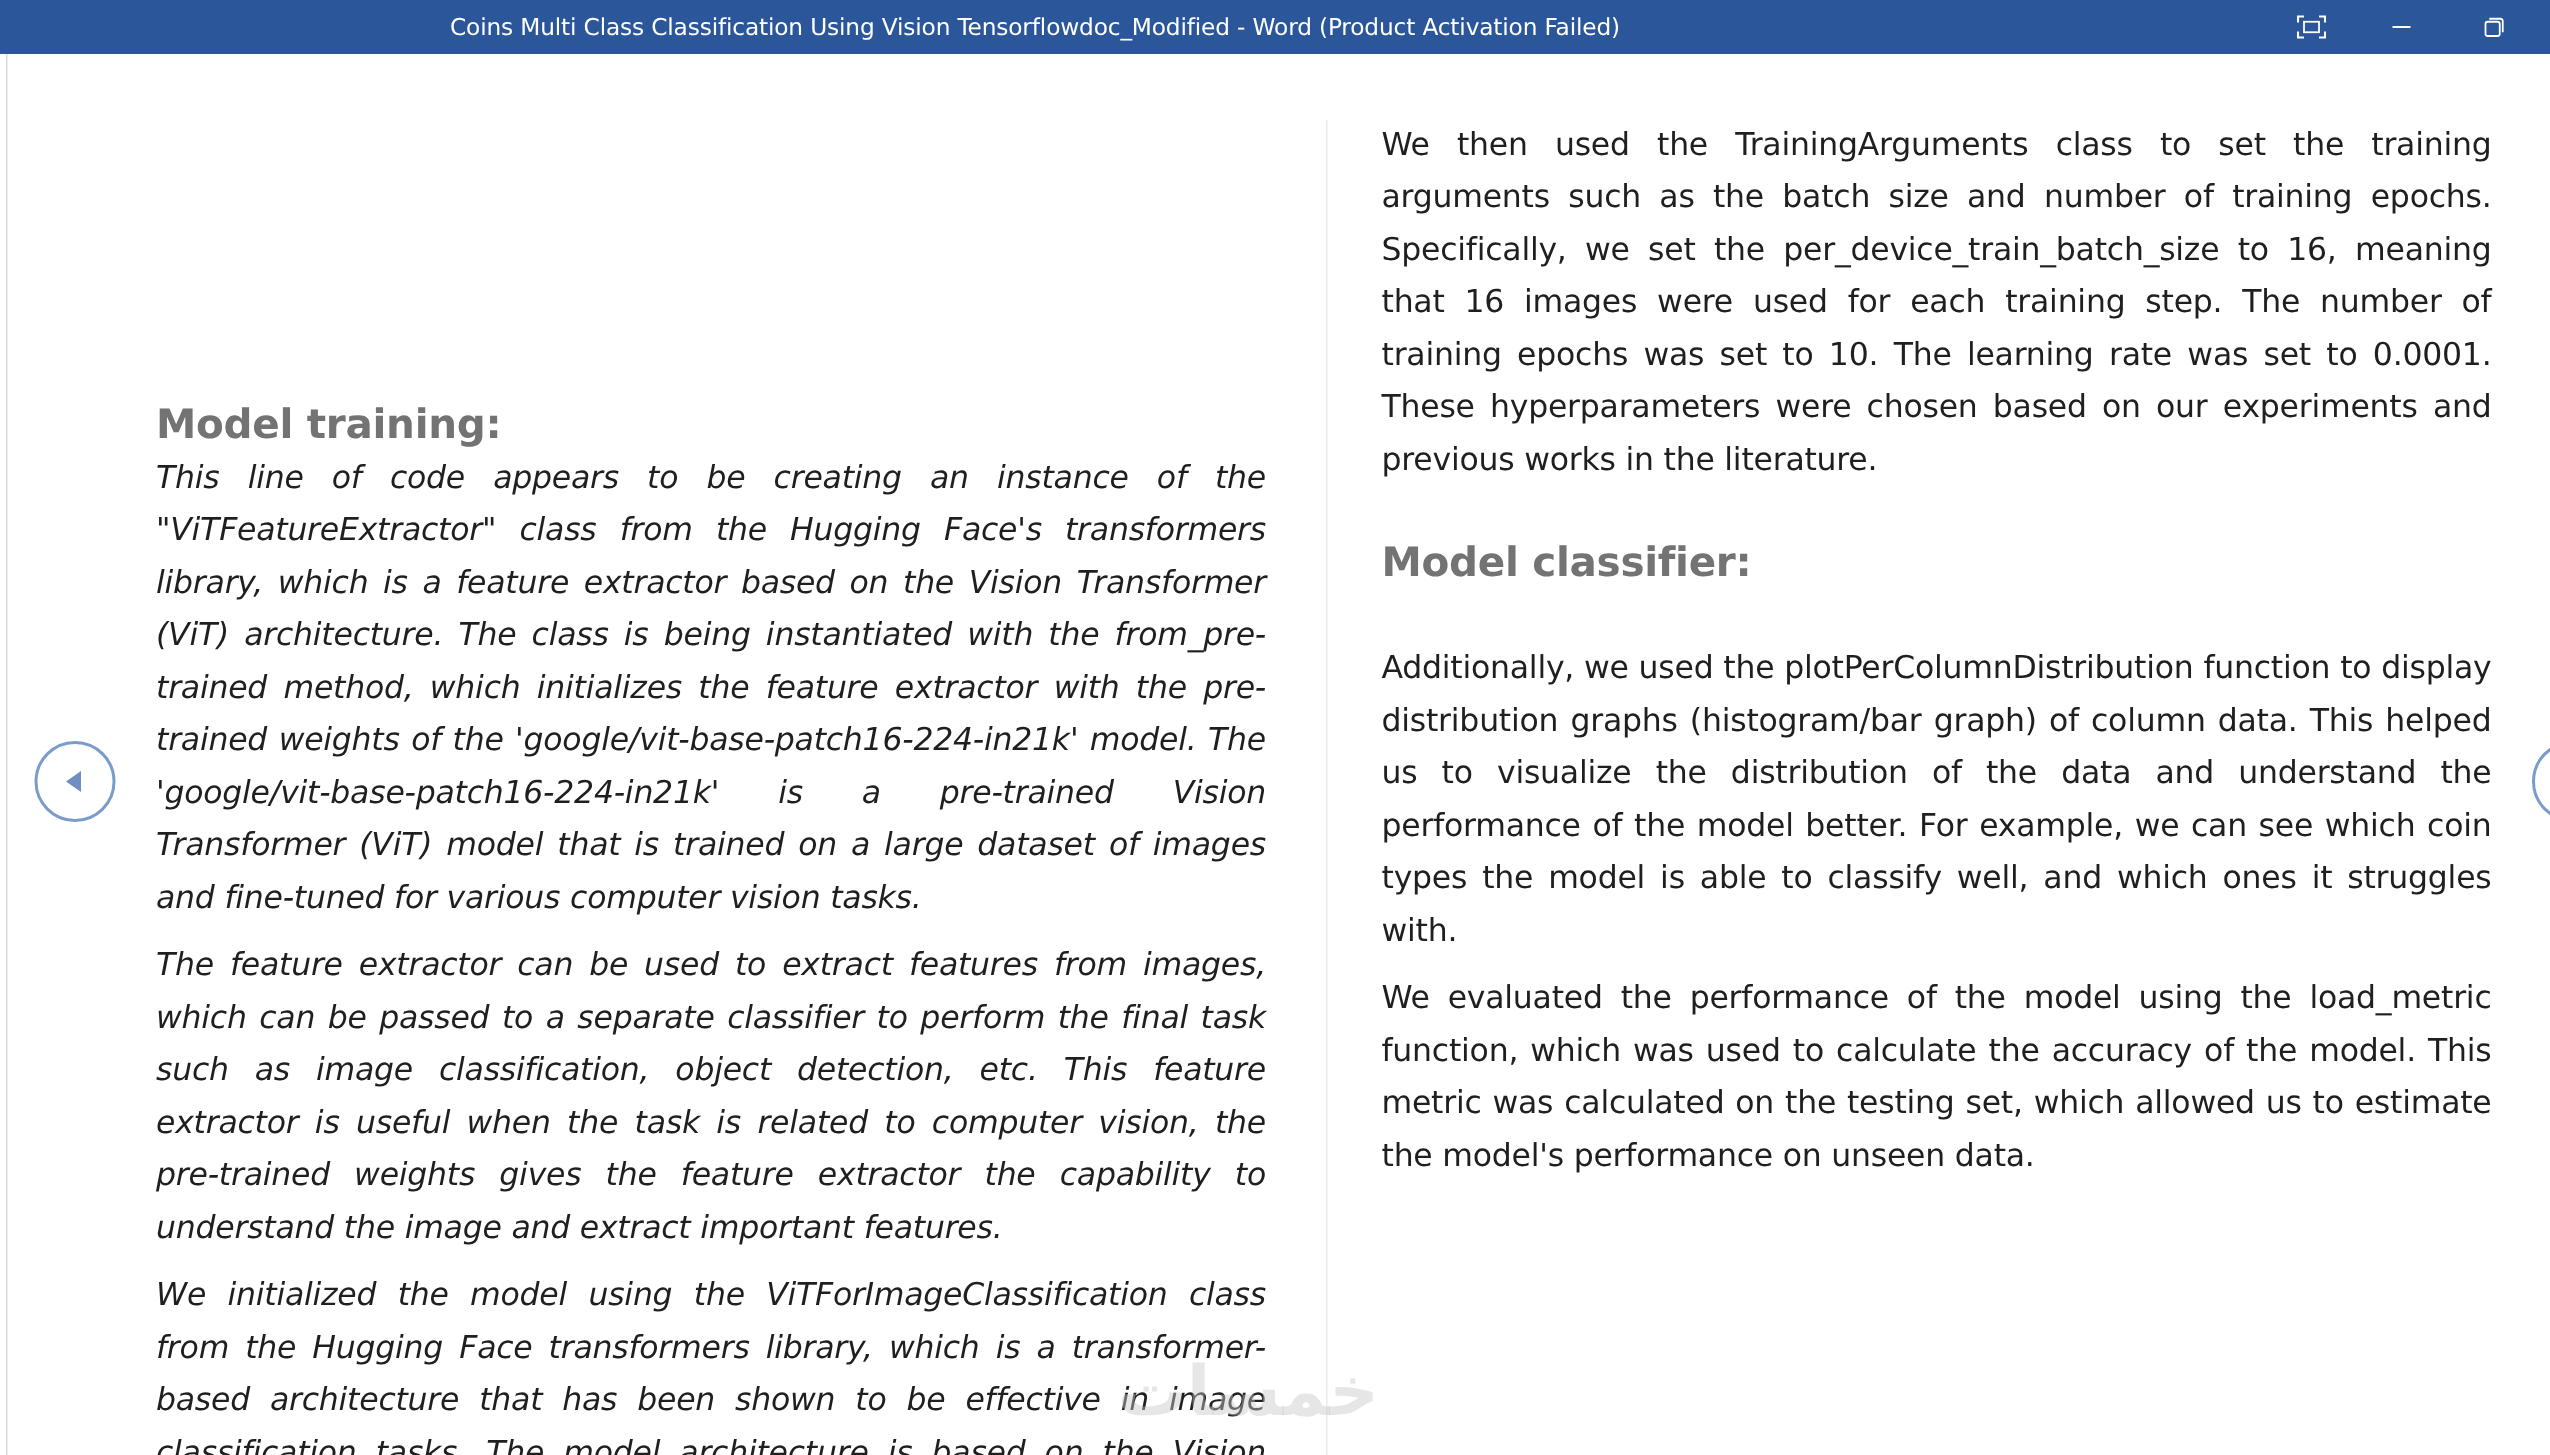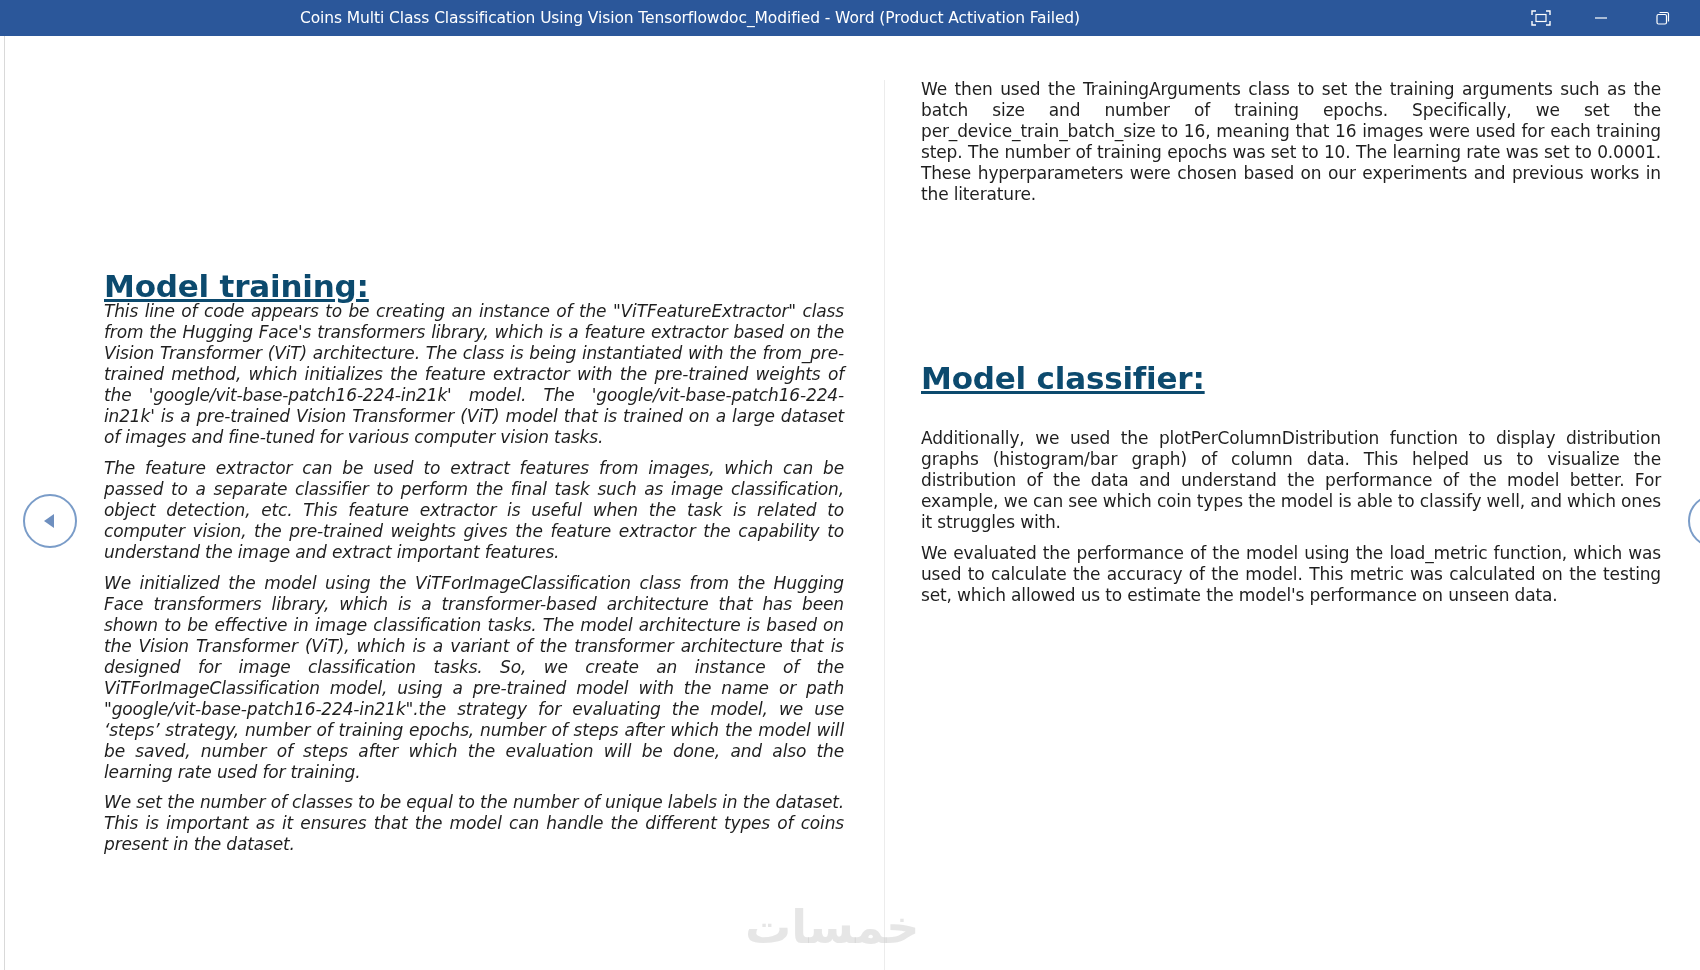--- a/index.html
+++ b/index.html
@@ -25,32 +25,32 @@
     position: absolute; left: 0; top: 36px; width: 1700px; height: 934px;
     background: #ffffff;
   }
   .left-edge {
     position: absolute; left: 4px; top: 36px; width: 1px; height: 934px; background: #d9d9d9;
   }
   .divider {
     position: absolute; left: 884px; top: 80px; width: 1px; height: 890px; background: #ececec;
   }
   .col {
-    position: absolute; font-size: 17px; line-height: 21px; color: #1f1f1f;
+    position: absolute; font-size: 21px; line-height: 35px; color: #1f1f1f;
     text-align: justify;
     font-family: "DejaVu Sans", sans-serif;
     letter-spacing: -0.15px;
   }
   .col p { margin-bottom: 9.8px; }
   .col-left { left: 104px; top: 267px; width: 740px; }
   .col-right-top { left: 921px; top: 79px; width: 740px; }
   .col-right-mid { left: 921px; top: 423px; width: 740px; }
   .heading {
-    position: absolute; color: #0c4a6e; font-weight: bold; font-size: 31px;
-    font-family: "DejaVu Sans", sans-serif; letter-spacing: -0.2px; text-decoration: underline;
+    position: absolute; color: #737373; font-weight: bold; font-size: 27px;
+    font-family: "DejaVu Sans", sans-serif; letter-spacing: -0.2px;
   }
   .h-left { left: 104px; top: 268px; }
   .h-right { left: 921px; top: 360px; }
   .nav-btn {
     position: absolute; width: 54px; height: 54px; border-radius: 50%;
     border: 2px solid #7a9cc8; background: #ffffff; cursor: pointer;
     display: flex; align-items: center; justify-content: center;
   }
   .nav-prev { left: 23px; top: 494px; }
   .nav-next { left: 1688px; top: 494px; }

